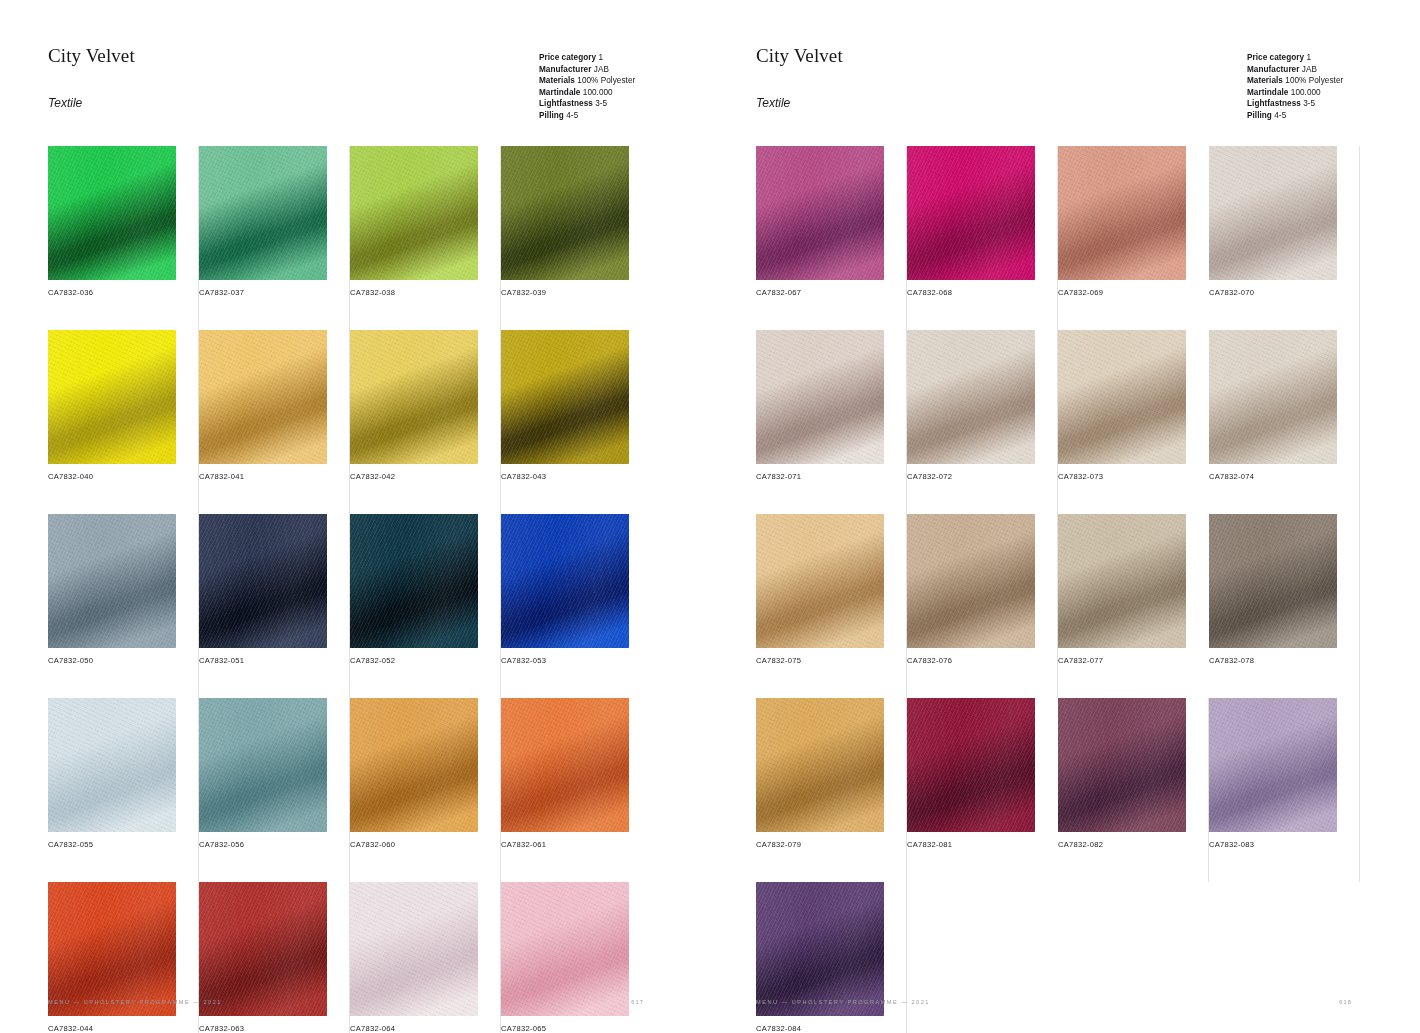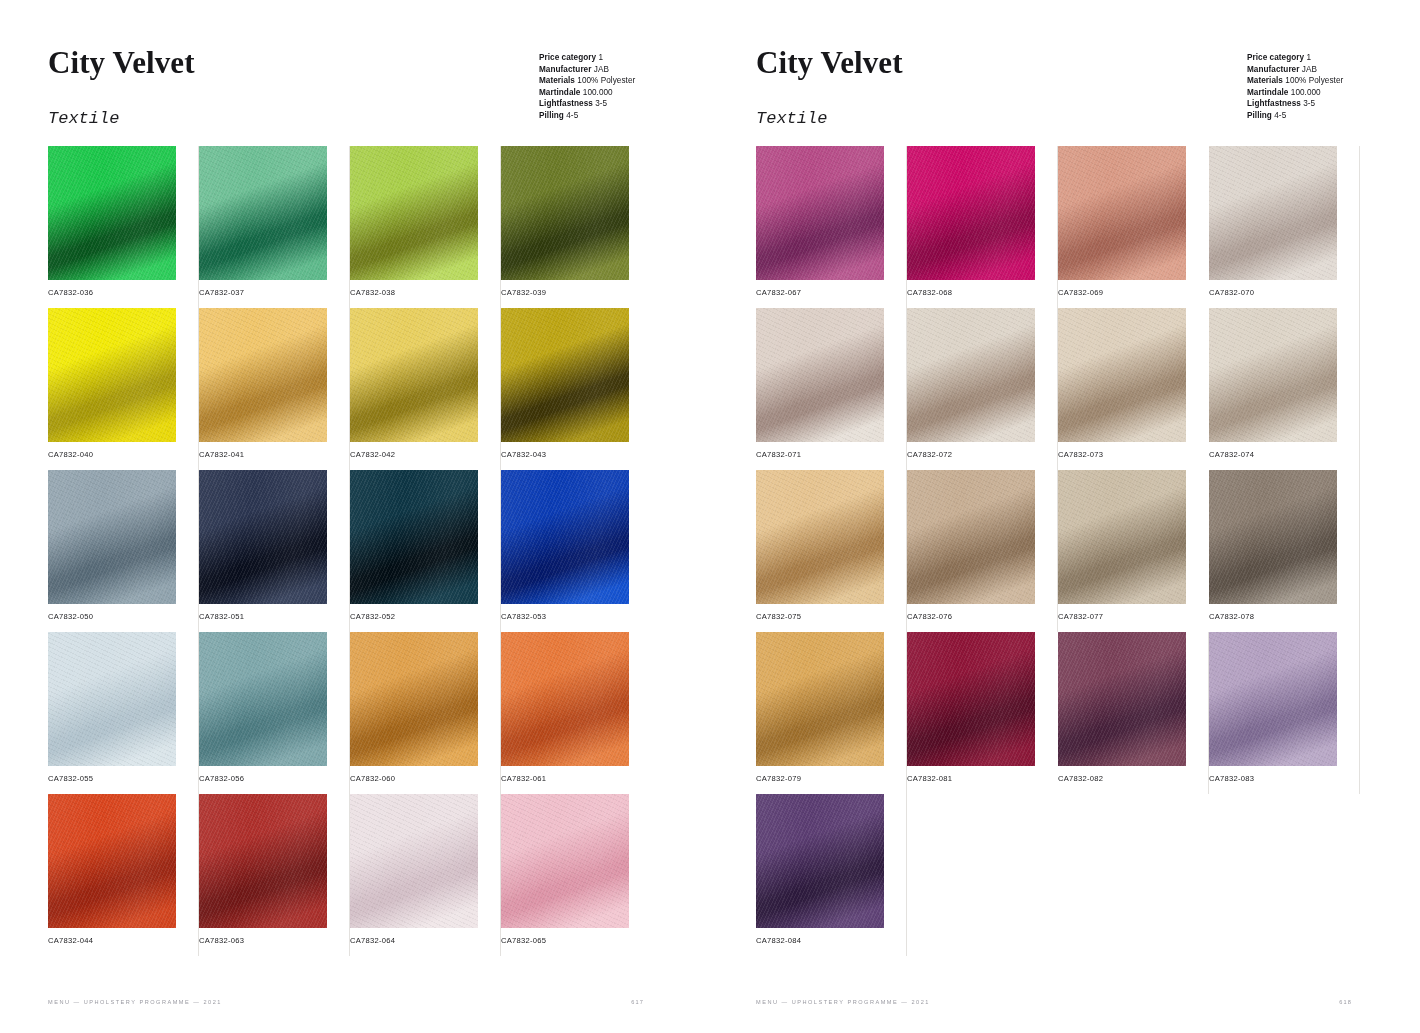--- a/index.html
+++ b/index.html
@@ -40,31 +40,31 @@
   
   .header {
     position: absolute;
     top: 46px;
     left: 0;
     width: 596px;
     height: 80px;
   }
   .title {
     font-family: "Liberation Serif", serif;
-    font-weight: bold;
-    font-size: 31px;
+    font-weight: normal;
+    font-size: 19px;
     letter-spacing: 0.1px;
     color: #17171a;
     margin: 0;
     line-height: 1.1;
   }
   .subtitle {
-    font-family: Liberation Mono, monospace;
+    font-family: Liberation Sans, sans-serif;
     font-style: italic;
-    font-size: 17px;
+    font-size: 12px;
     color: #1d1d20;
     margin-top: 29px;
   }
   .specs {
     position: absolute;
     left: 452px;
     top: 6px;
     width: 190px;
     font-size: 8.2px;
     line-height: 11.6px;
@@ -81,21 +81,21 @@
     top: 146px;
     left: 0;
     width: 596px;
     display: grid;
     grid-template-columns: repeat(4, 151px);
     column-gap: 0px;
     row-gap: 0px;
   }
   .cell {
     width: 151px;
-    height: 162px;
+    height: 184px;
     position: relative;
     box-sizing: border-box;
     border-right: 1px solid #e3e1de;
     padding-right: 25px;
   }
   .cell.last { border-right: none; }
   .swatch {
     width: 128px;
     height: 134px;
     position: relative;

